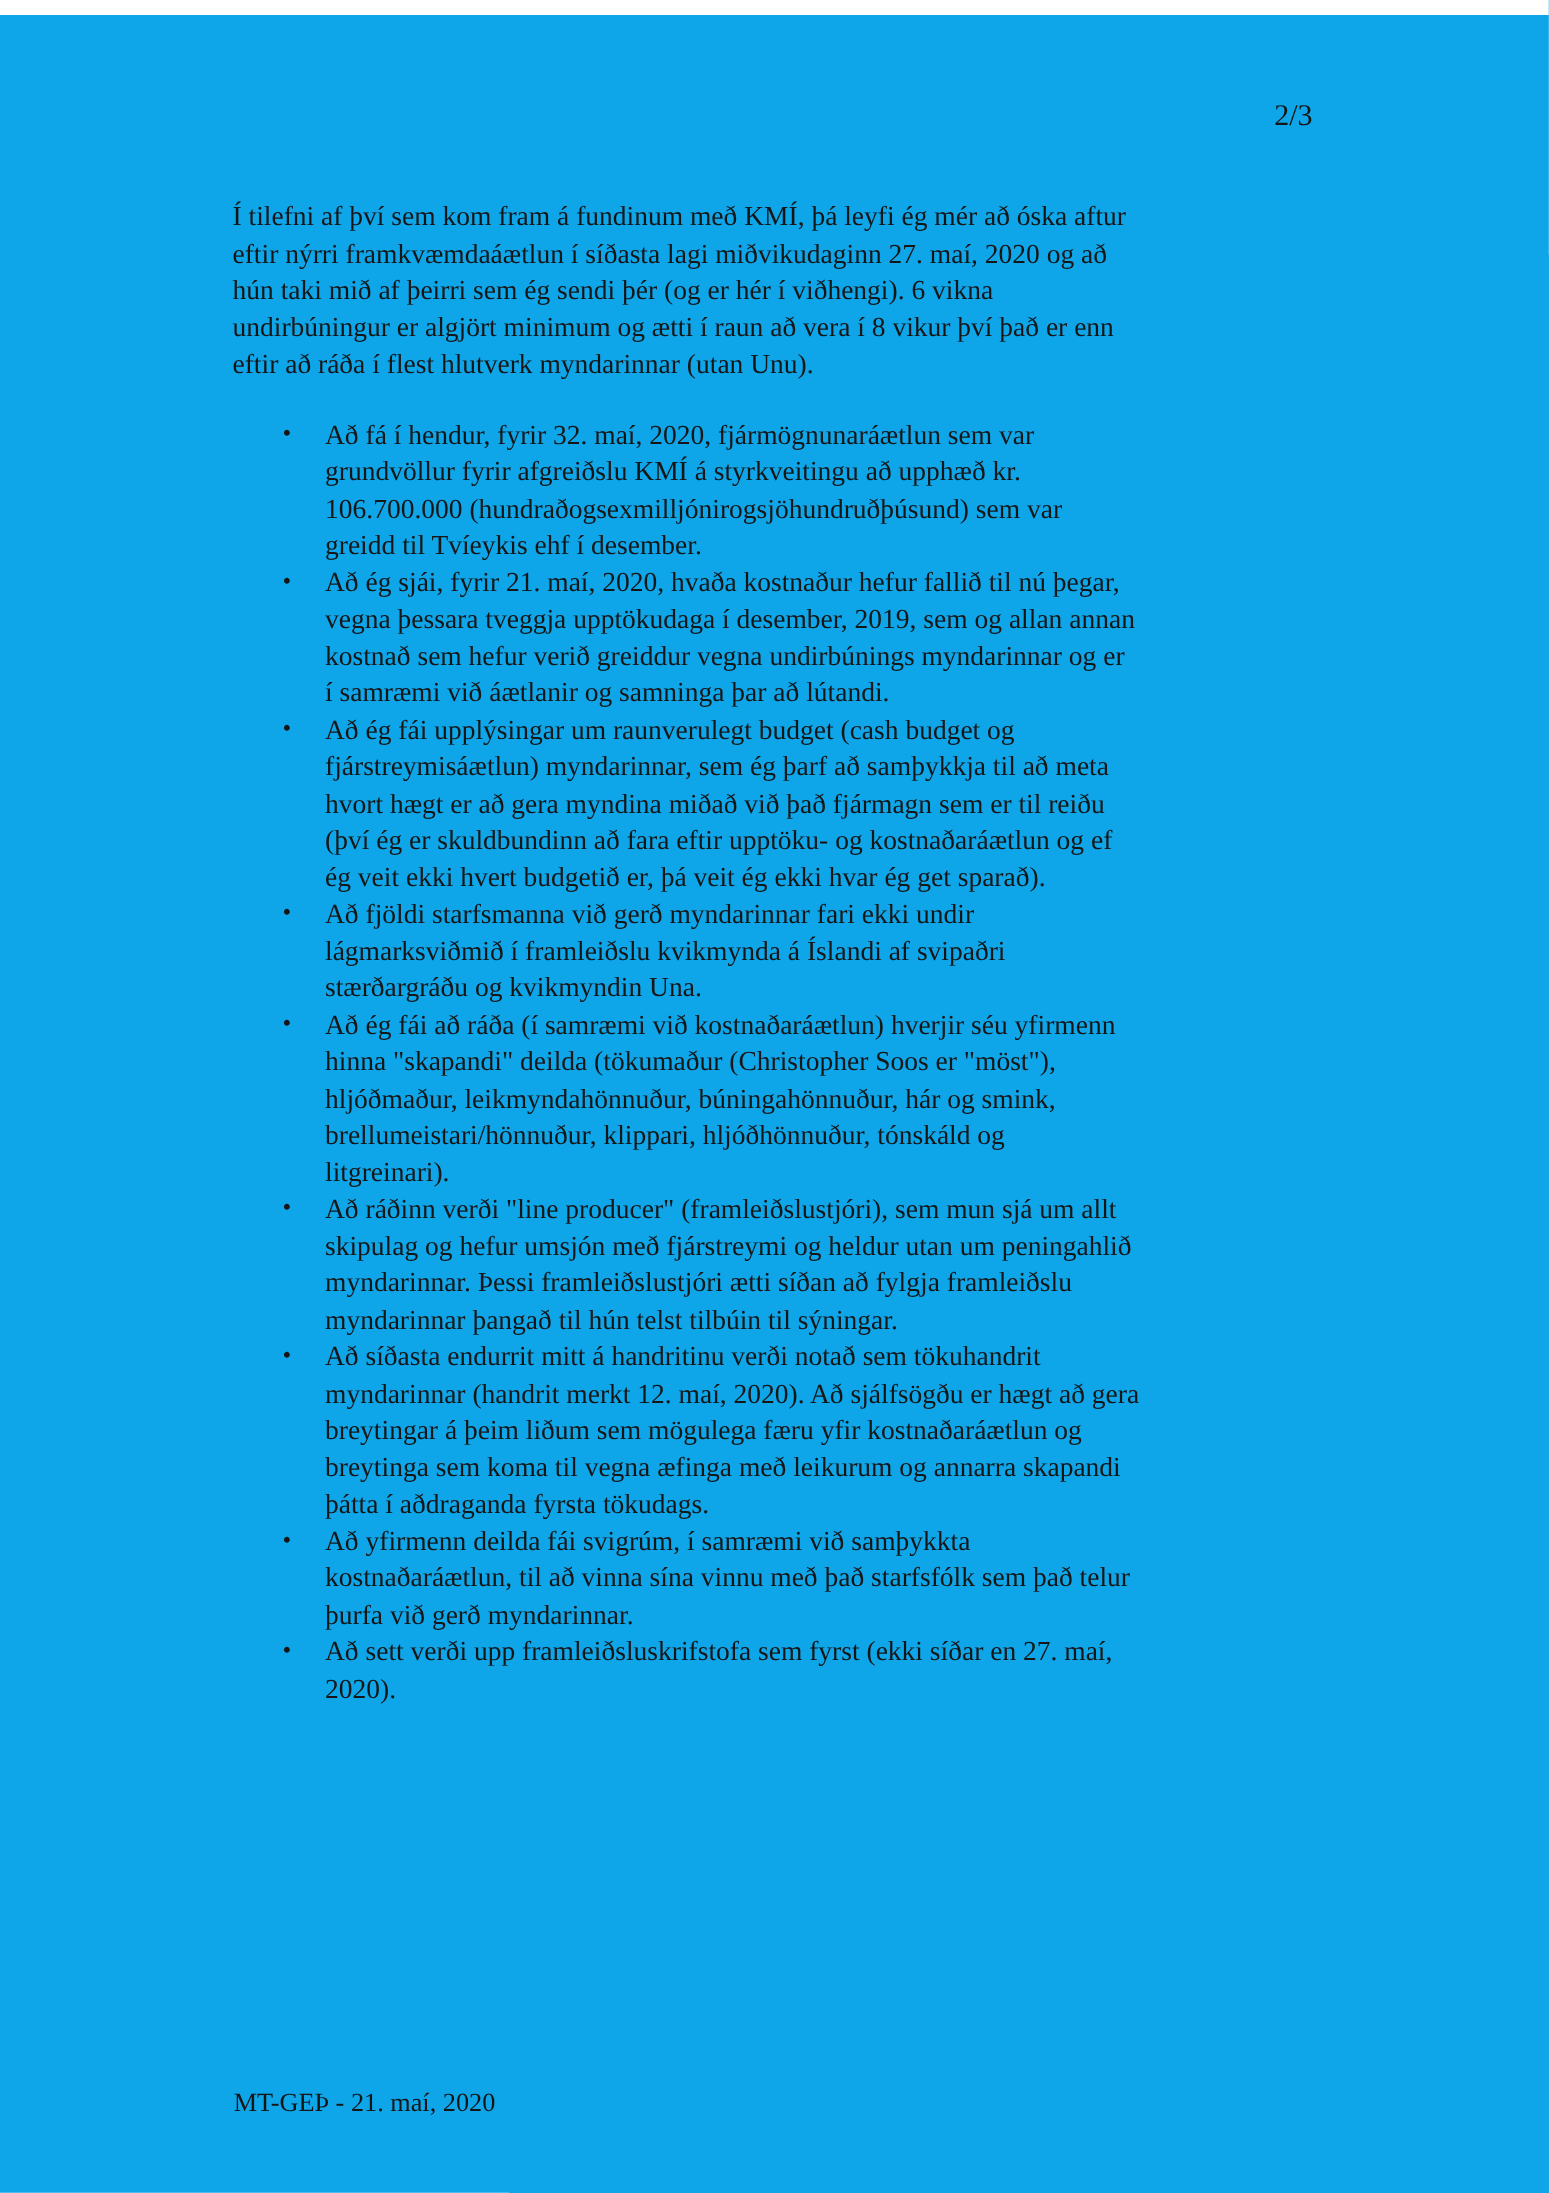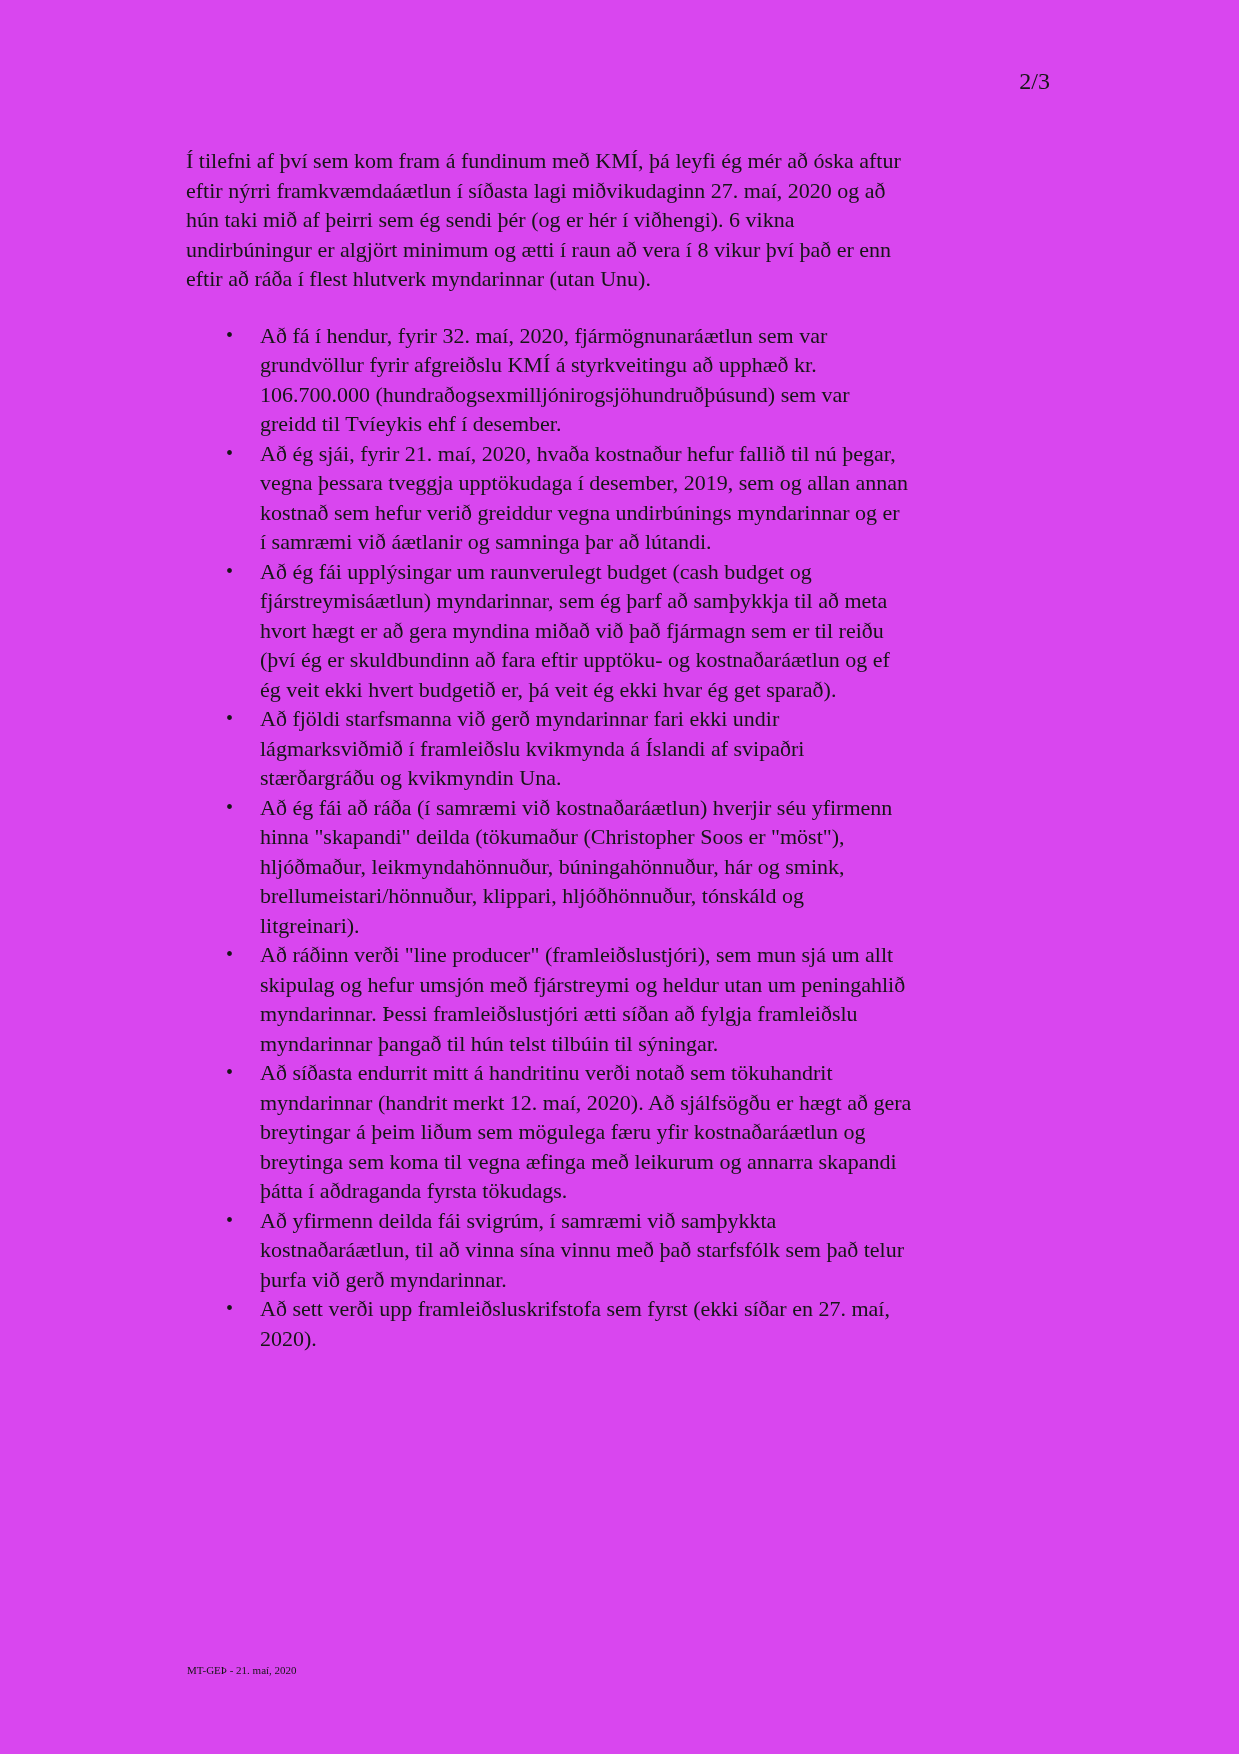--- a/index.html
+++ b/index.html
@@ -11,21 +11,22 @@
     height: 1754px;
     background: #ffffff;
     font-family: "Liberation Serif", "DejaVu Serif", serif;
     color: #161616;
     position: relative;
     overflow: hidden;
   }
   .page {
     position: absolute;
     inset: 0;
-    background: #d946ef;
+    background: #0ea5e9;
+    margin-top: 12px;
   }
   .page-number {
     position: absolute;
     top: 66px;
     right: 189px;
     font-size: 24px;
     line-height: 30px;
   }
   .letter-body {
     position: absolute;
@@ -59,21 +60,21 @@
     font-size: 20px;
   }
   ul.requests .txt {
     flex: 1;
     white-space: pre-line;
   }
   .footer {
     position: absolute;
     left: 187px;
     top: 1659px;
-    font-size: 11px;
+    font-size: 21px;
     line-height: 22px;
   }
 </style>
 </head>
 <body>
 
 <div class="page">
 
   <div class="page-number">2/3</div>
 

